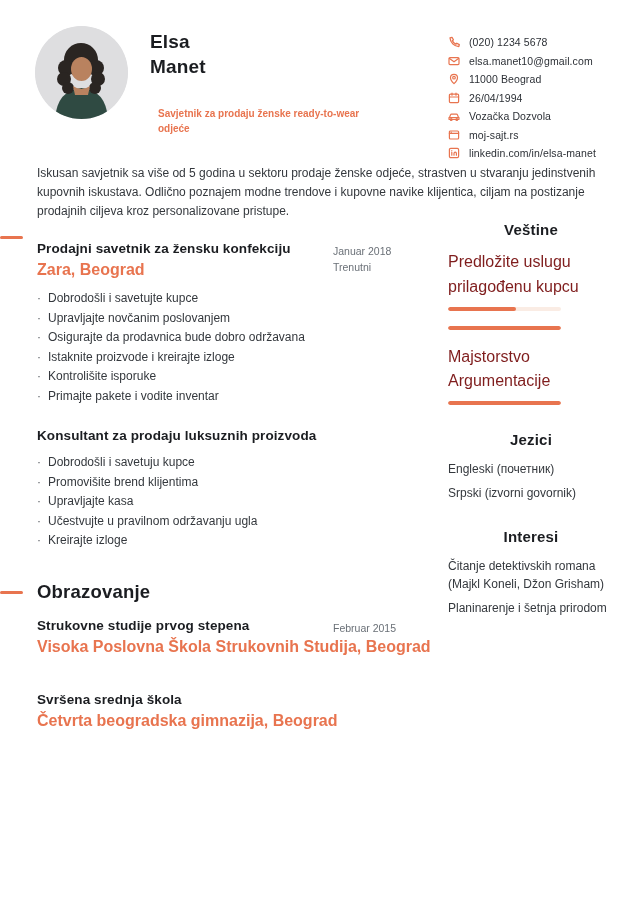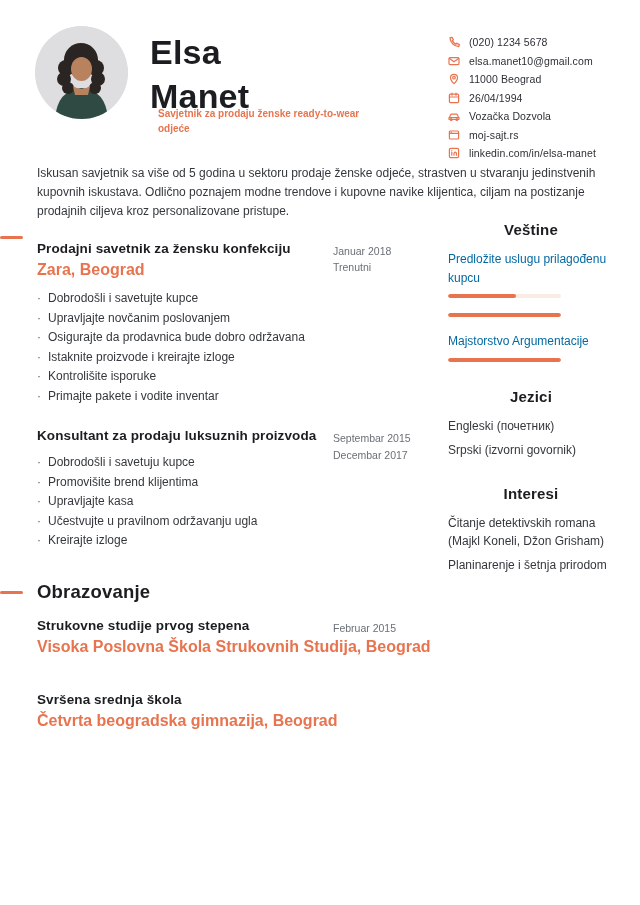--- a/index.html
+++ b/index.html
@@ -15,21 +15,21 @@
     width:640px;height:905px;position:relative;overflow:hidden;
     font-family:"Liberation Sans",sans-serif;color:var(--body);
   }
   
   .photo{
     position:absolute;left:35px;top:26px;width:93px;height:93px;border-radius:50%;
     overflow:hidden;background:#e0e0e2;
   }
   .name{
     position:absolute;left:150px;top:30px;color:var(--ink);
-    font-size:34px;font-weight:700;line-height:1.3;letter-spacing:.2px;
+    font-size:19px;font-weight:700;line-height:1.3;letter-spacing:.2px;
   }
   .job-headline{
     position:absolute;left:158px;top:106px;max-width:218px;
     color:var(--accent);font-size:10px;font-weight:700;line-height:1.5;
   }
   .contact{position:absolute;left:448px;top:36px;width:182px;}
   .contact-row{display:flex;gap:9px;margin-bottom:6.5px;}
   .contact-row svg{flex:0 0 auto;color:var(--accent);display:block;}
   .contact-text{font-size:10.5px;color:#2c3036;letter-spacing:.1px;}
   
@@ -57,21 +57,21 @@
   }
   .bullets{list-style:none;margin-top:10px;}
   .bullets li{
     display:flex;gap:7px;font-size:12px;line-height:1.63;color:#34383d;white-space:nowrap;
   }
   .bullets .dot{color:#565a60;flex:0 0 auto;}
   .edu-gap{height:14px;}
   
   h3.side{color:var(--ink);font-size:15px;font-weight:700;margin-bottom:12px;letter-spacing:.2px;text-align:center;}
   .skill{margin-bottom:15px;}
-  .skill-label{font-size:12px;color:#0369a1;line-height:1.55;margin-bottom:7px;}
+  .skill-label{font-size:16px;color:#7f1d1d;line-height:1.55;margin-bottom:7px;}
   .bar{width:113px;height:4px;border-radius:3px;background:var(--track);overflow:hidden;}
   .bar-fill{height:100%;border-radius:3px;background:var(--accent);}
   .side-block{margin-top:26px;}
   .side-line{font-size:12px;color:#34383d;line-height:1.5;margin-bottom:6px;}
   .side-line.wrap{max-width:166px;}
 </style>
 </head>
 <body>
 
 <div class="photo">
@@ -190,24 +190,20 @@
         </li>
       <li>
           <span class="dot">·</span>
           <span>Primajte pakete i vodite inventar</span>
         </li>
     </ul>
   </div>
 
   <div class="entry">
     <div class="entry-title">Konsultant za prodaju luksuznih proizvoda</div>
-    <div class="entry-dates">
-      <div>Septembar 2015</div>
-      <div>Decembar 2017</div>
-    </div>
     <ul class="bullets">
       <li>
           <span class="dot">·</span>
           <span>Dobrodošli i savetuju kupce</span>
         </li>
       <li>
           <span class="dot">·</span>
           <span>Promovišite brend klijentima</span>
         </li>
       <li>

